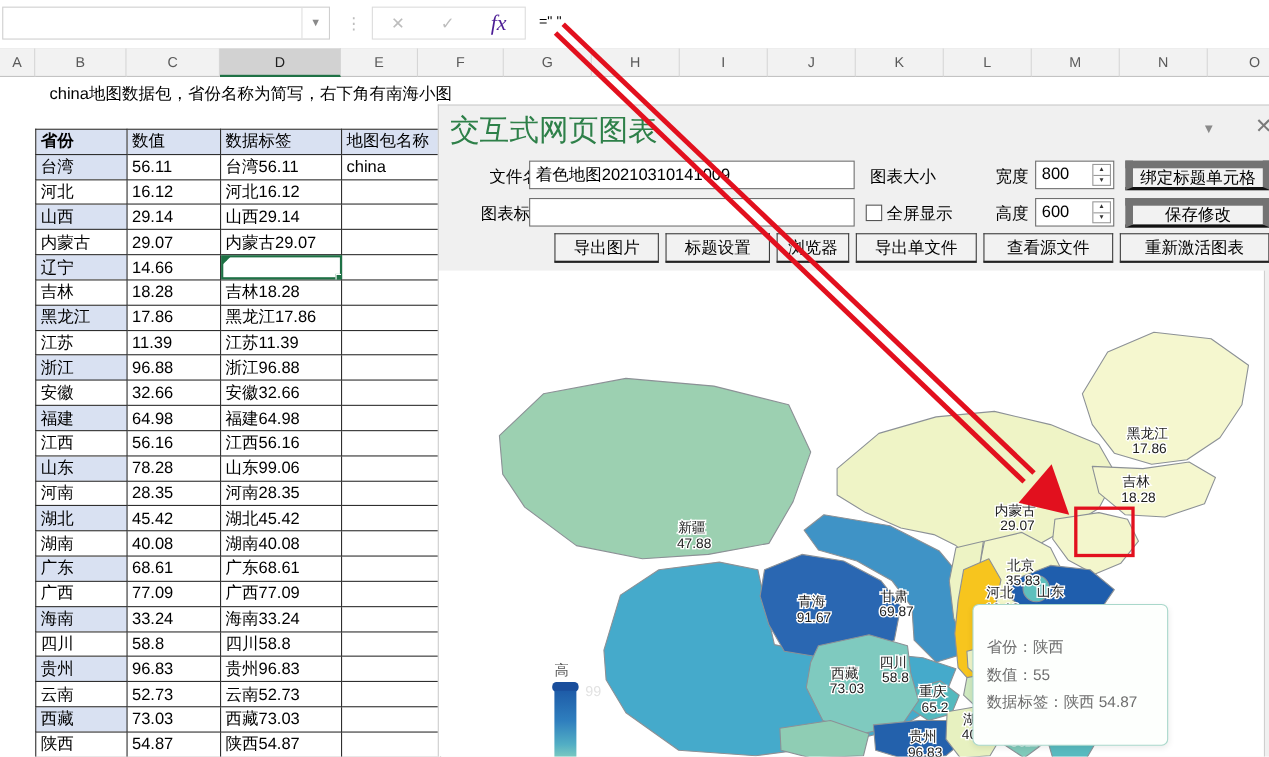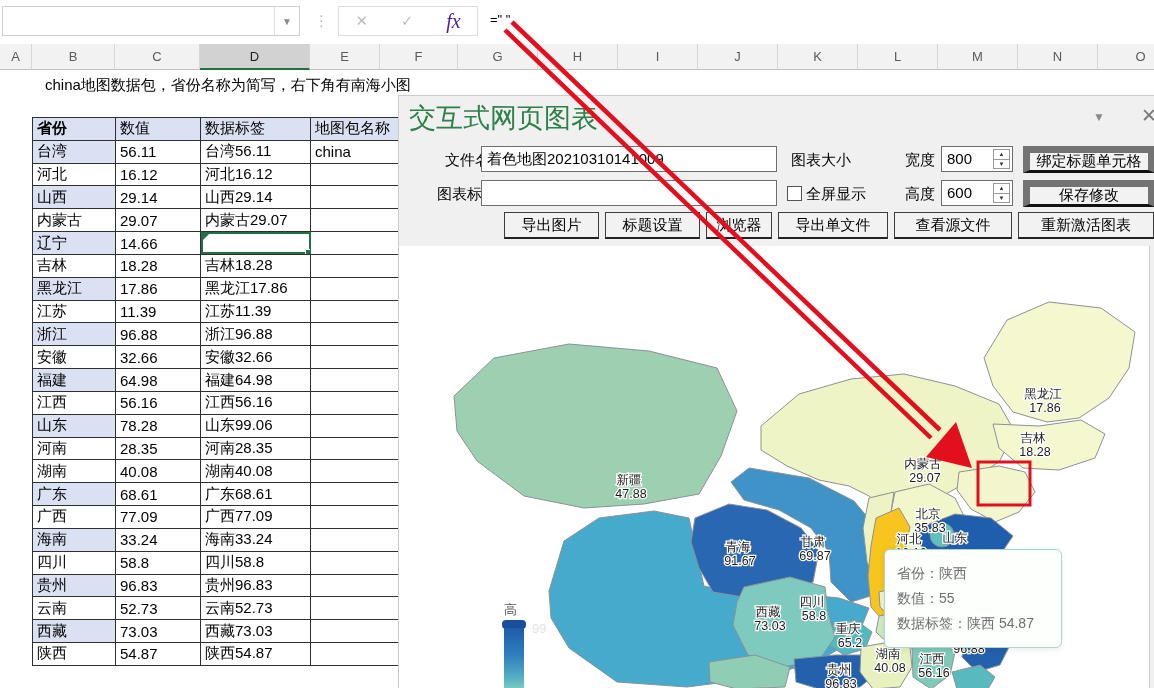--- a/index.html
+++ b/index.html
@@ -61,21 +61,21 @@
         font-size:15px;display:flex;align-items:center;justify-content:center;flex:0 0 auto;}
 
   
   .chart-area{position:absolute;left:0;top:150px;width:750px;height:443px;background:#fff;border-right:1px solid #cfcfcf;overflow:hidden;}
   .mlbl{font-size:12.5px;fill:#1c1c1c;text-anchor:middle;paint-order:stroke;stroke:#ffffff;stroke-width:2.5px;
         font-family:"Liberation Sans","DejaVu Sans",sans-serif;}
   .legend-hi{font-size:13px;fill:#555;font-family:"Liberation Sans","DejaVu Sans",sans-serif;}
   .legend-top{font-size:13px;fill:#e2e2e2;font-family:"Liberation Sans","DejaVu Sans",sans-serif;}
 
   .map-tooltip{position:absolute;left:485px;top:303px;width:152px;box-sizing:content-box;background:#fdfffd;
-        border:1px solid #a9d8cb;border-radius:6px;padding:11px 12px;box-shadow:0 2px 6px rgba(0,0,0,.08);}
+        border:1px solid #a9d8cb;border-radius:6px;padding:26px 12px;box-shadow:0 2px 6px rgba(0,0,0,.08);}
   .map-tooltip div{font-size:14px;color:#6e6e6e;line-height:25px;white-space:nowrap;}
 
   .arrow-overlay{position:absolute;left:0;top:0;width:1154px;height:688px;pointer-events:none;z-index:60;}
 </style>
 </head>
 <body>
 
 <div class="screen">
 
   <div class="formula-row">
@@ -202,20 +202,26 @@
         <tr>
           <td class="band">山东</td>
           <td>78.28</td>
           <td>山东99.06</td>
           <td></td>
         </tr>
         <tr>
           <td>河南</td>
           <td>28.35</td>
           <td>河南28.35</td>
+          <td></td>
+        </tr>
+        <tr>
+          <td class="band">湖北</td>
+          <td>45.42</td>
+          <td>湖北45.42</td>
           <td></td>
         </tr>
         <tr>
           <td>湖南</td>
           <td>40.08</td>
           <td>湖南40.08</td>
           <td></td>
         </tr>
         <tr>
           <td class="band">广东</td>

